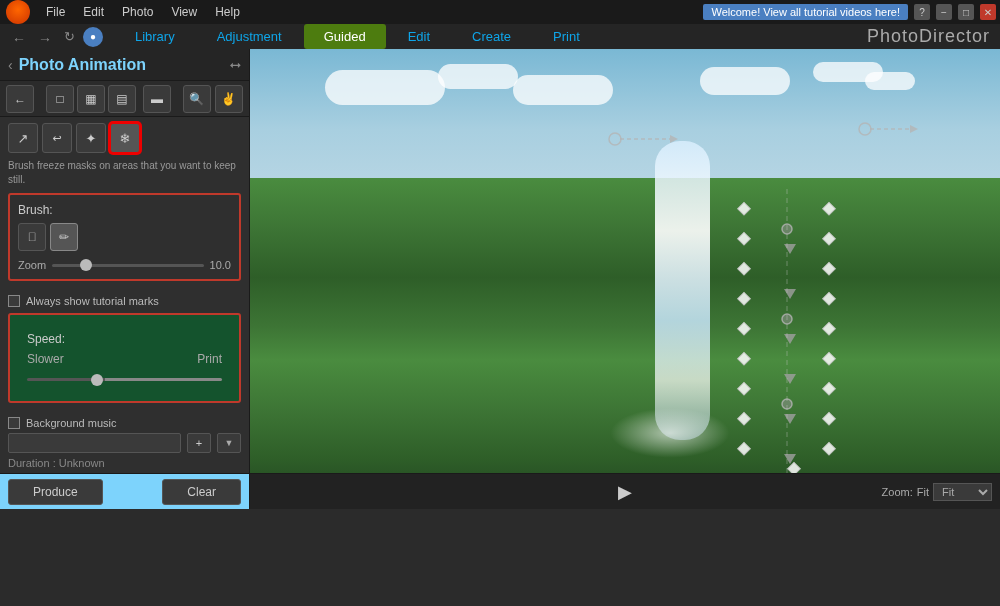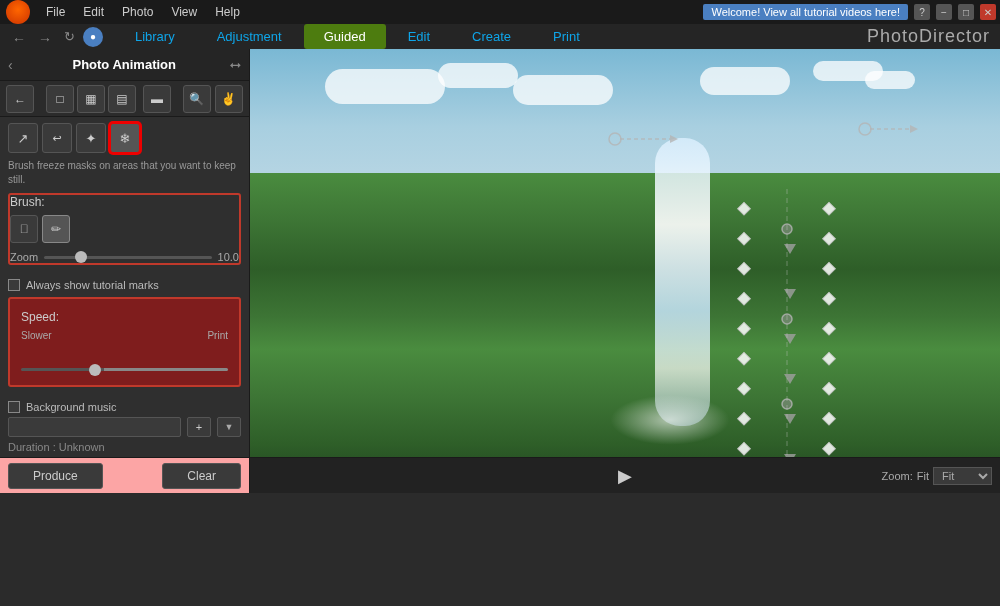--- a/index.html
+++ b/index.html
@@ -147,21 +147,21 @@
       background: #252525;
       display: flex;
       align-items: center;
       padding: 0 8px;
       border-bottom: 1px solid #1a1a1a;
     }
     #panel-back-btn {
       color: #888; font-size: 14px; cursor: pointer; margin-right: 6px;
     }
     #panel-title {
-      color: #ffffff; font-size: 13px; font-weight: bold; flex: 1; text-align: center;
+      color: #7dd3fc; font-size: 16px; font-weight: bold; flex: 1;
     }
     #panel-export-btn {
       color: #888; font-size: 12px; cursor: pointer;
     }
 
     
     #tool-icons-row {
       display: flex;
       padding: 6px 8px;
       gap: 4px;
@@ -188,20 +188,21 @@
       font-size: 10px;
       color: #999;
       line-height: 1.4;
     }
 
     
     #brush-section {
       margin: 0 8px 8px 8px;
       border: 2px solid #c0392b;
       border-radius: 3px;
+      padding: 8px;
       background: #2f2f2f;
     }
     #brush-section-title {
       font-size: 12px; color: #ccc; margin-bottom: 6px;
     }
     #brush-icons-row {
       display: flex; gap: 4px; margin-bottom: 8px;
     }
     .brush-icon {
       width: 28px; height: 28px;
@@ -249,26 +250,26 @@
     }
     #animation-marks-label {
       font-size: 11px; color: #bbb;
     }
 
     
     #speed-section {
       margin: 0 8px 8px 8px;
       border: 2px solid #c0392b;
       border-radius: 3px;
-      padding: 11px;
-      background: #7f1d1d;
+      padding: 17px;
+      background: #14532d;
     }
     #speed-title { font-size: 12px; color: #ccc; margin-bottom: 6px; }
     #speed-labels {
-      display: flex; justify-content: space-between; font-size: 10px; color: #aaa; margin-bottom: 19px;
+      display: flex; justify-content: space-between; font-size: 12px; color: #aaa; margin-bottom: 4px;
     }
     #speed-slider {
       width: 100%;
       -webkit-appearance: none;
       height: 3px;
       background: linear-gradient(to right, #555 40%, #888 40%);
       border-radius: 2px;
       outline: none;
     }
     #speed-slider::-webkit-slider-thumb {
@@ -309,21 +310,21 @@
     }
 
     #duration-row {
       padding: 0 8px 4px 8px;
       font-size: 11px; color: #888;
     }
 
     
     #bottom-bar {
       height: 36px;
-      background: #fca5a5;
+      background: #7dd3fc;
       display: flex;
       align-items: center;
       justify-content: space-between;
       padding: 0 8px;
       border-top: 1px solid #1a1a1a;
       margin-top: auto;
     }
     .bottom-btn {
       padding: 5px 24px;
       background: #3a3a3a;

